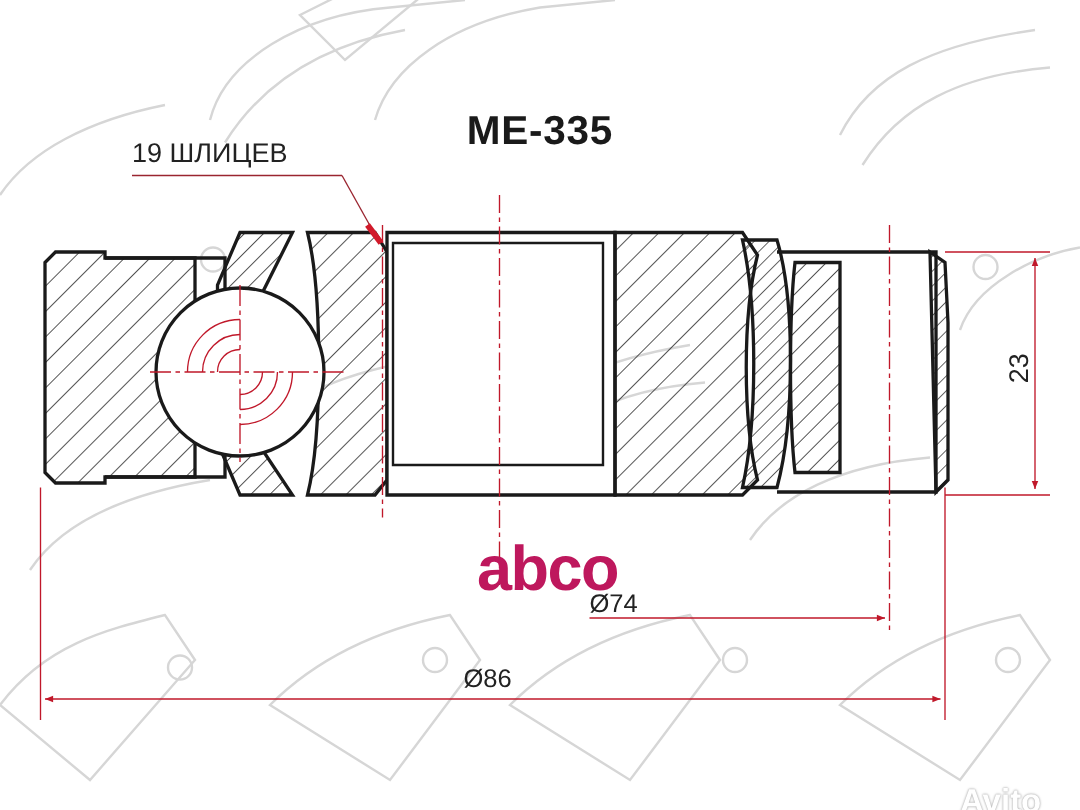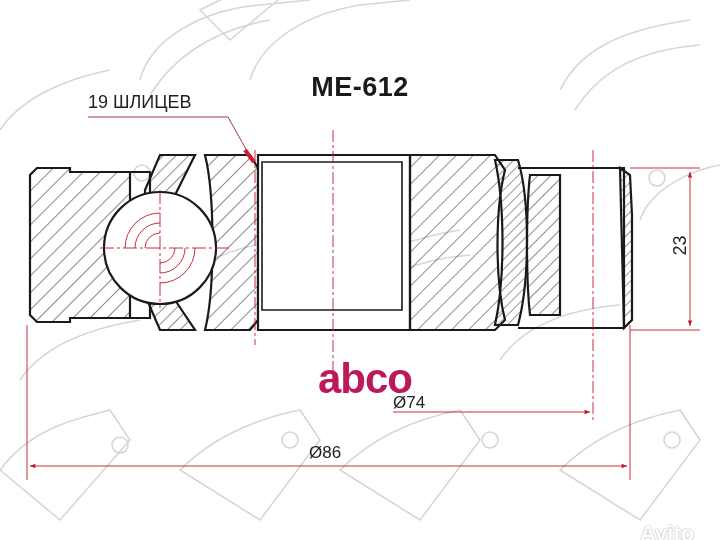--- a/index.html
+++ b/index.html
@@ -120,20 +120,20 @@
       <line x1="393" y1="412" x2="590" y2="412" marker-end="url(#arr)"></line>
 
       <line x1="30" y1="466" x2="627" y2="466" marker-start="url(#arr)" marker-end="url(#arr)"></line>
 
       <line x1="690" y1="172" x2="690" y2="326" marker-start="url(#arr)" marker-end="url(#arr)"></line>
     </g>
   </svg>
 
   <div class="abco">abco</div>
 
-  <div class="part-title">ME-612</div>
+  <div class="part-title">ME-335</div>
   <div class="callout">19 ШЛИЦЕВ</div>
   <div class="dim-text dim-74">Ø74</div>
   <div class="dim-text dim-86">Ø86</div>
   <div class="dim-text dim-23">23</div>
 
   <div class="avito">Avito</div>
 </div>
 
 </body></html>

